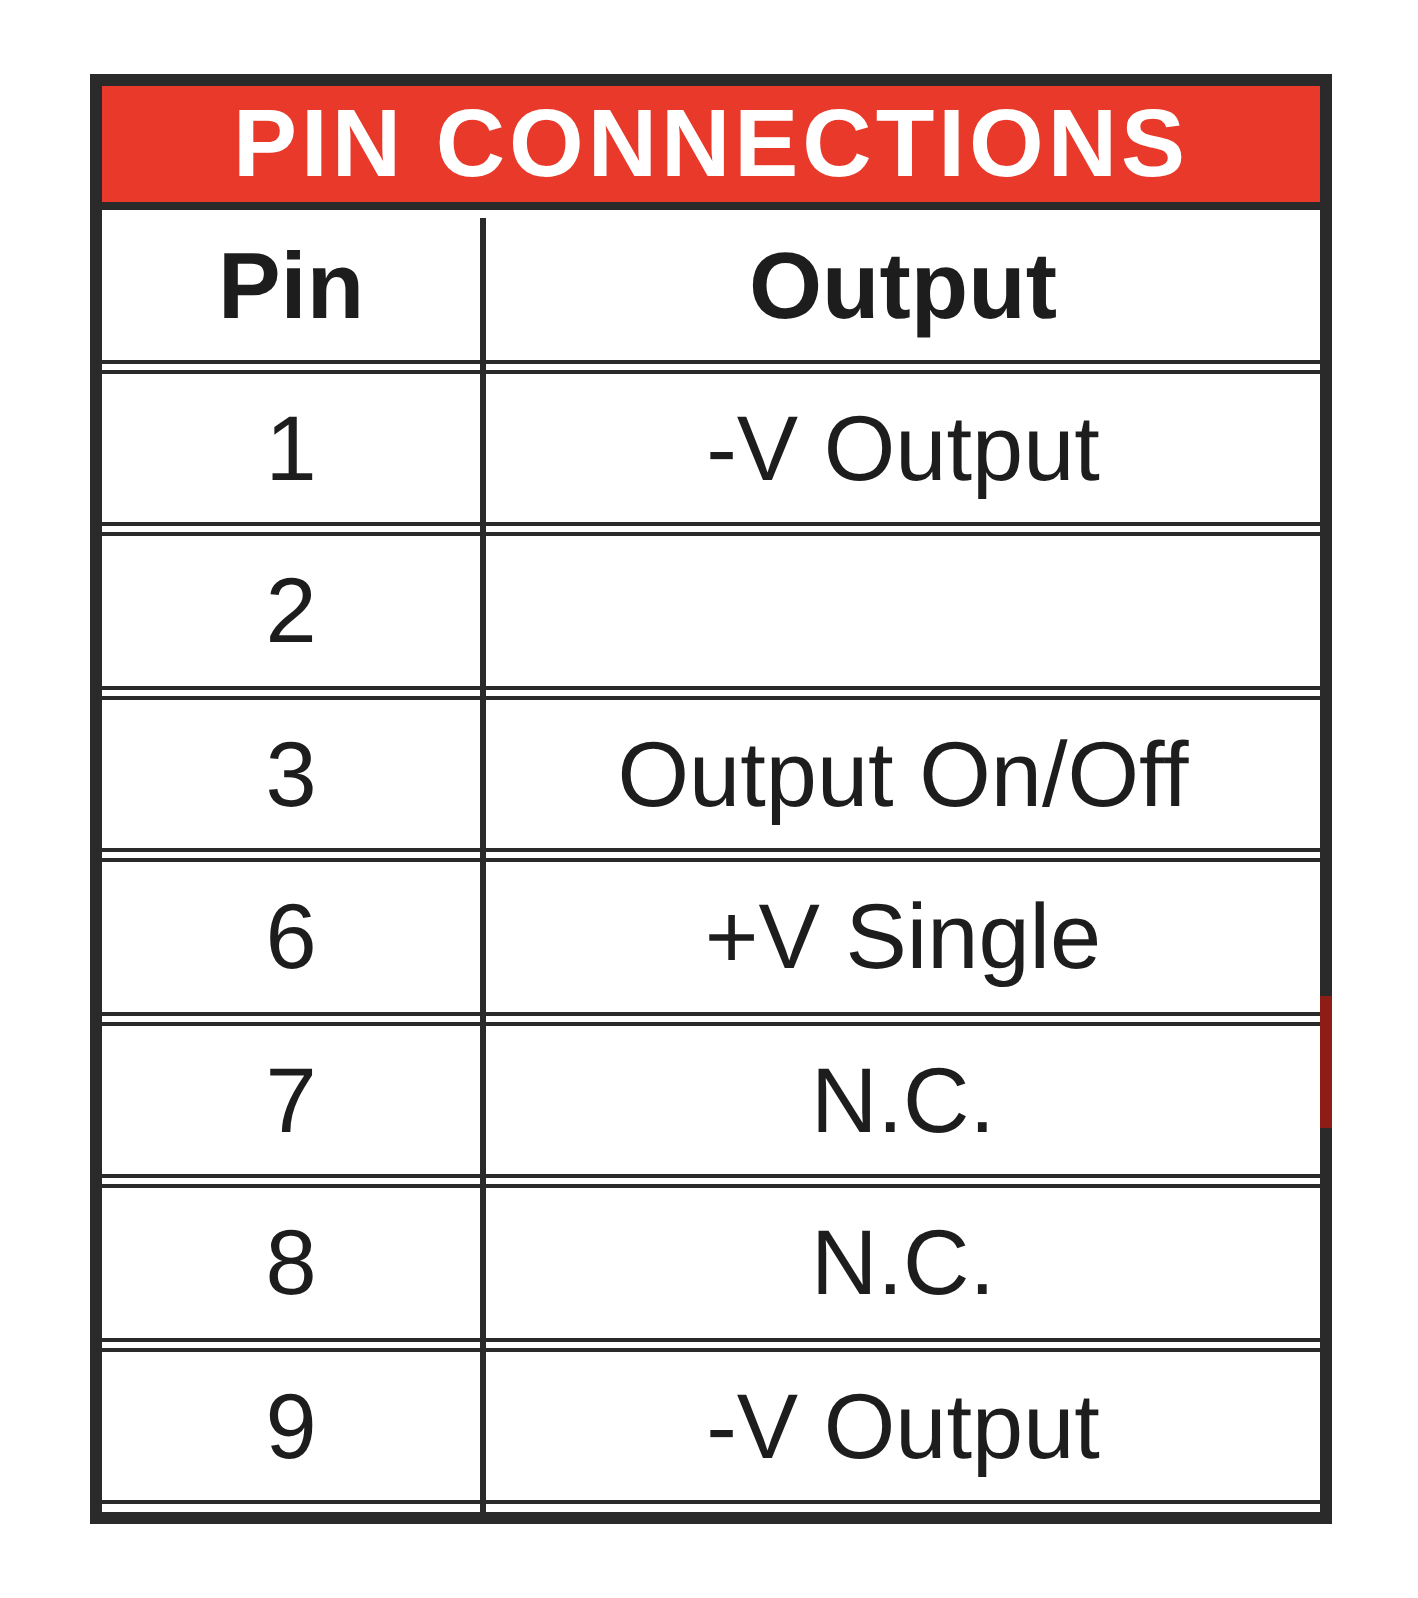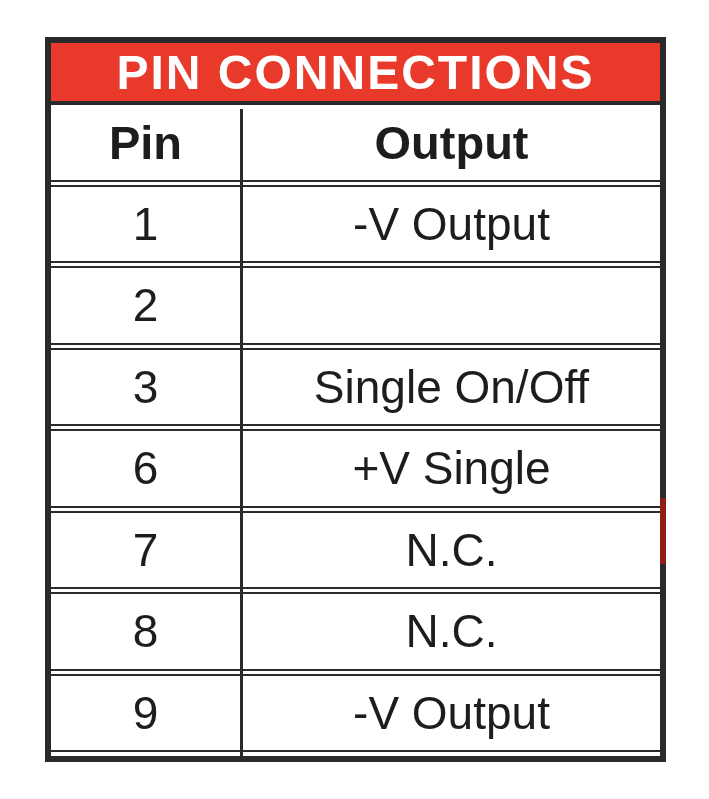--- a/index.html
+++ b/index.html
@@ -107,21 +107,21 @@
     <div class="cell pin-col">1</div>
     <div class="cell single-col">-V Output</div>
   </div>
 
   <div class="row">
     <div class="cell pin-col">2</div>
   </div>
 
   <div class="row">
     <div class="cell pin-col">3</div>
-    <div class="cell single-col">Single On/Off</div>
+    <div class="cell single-col">Output On/Off</div>
   </div>
 
   <div class="row">
     <div class="cell pin-col">6</div>
     <div class="cell single-col">+V Single</div>
   </div>
 
   <div class="row">
     <div class="cell pin-col">7</div>
     <div class="cell single-col">N.C.</div>

